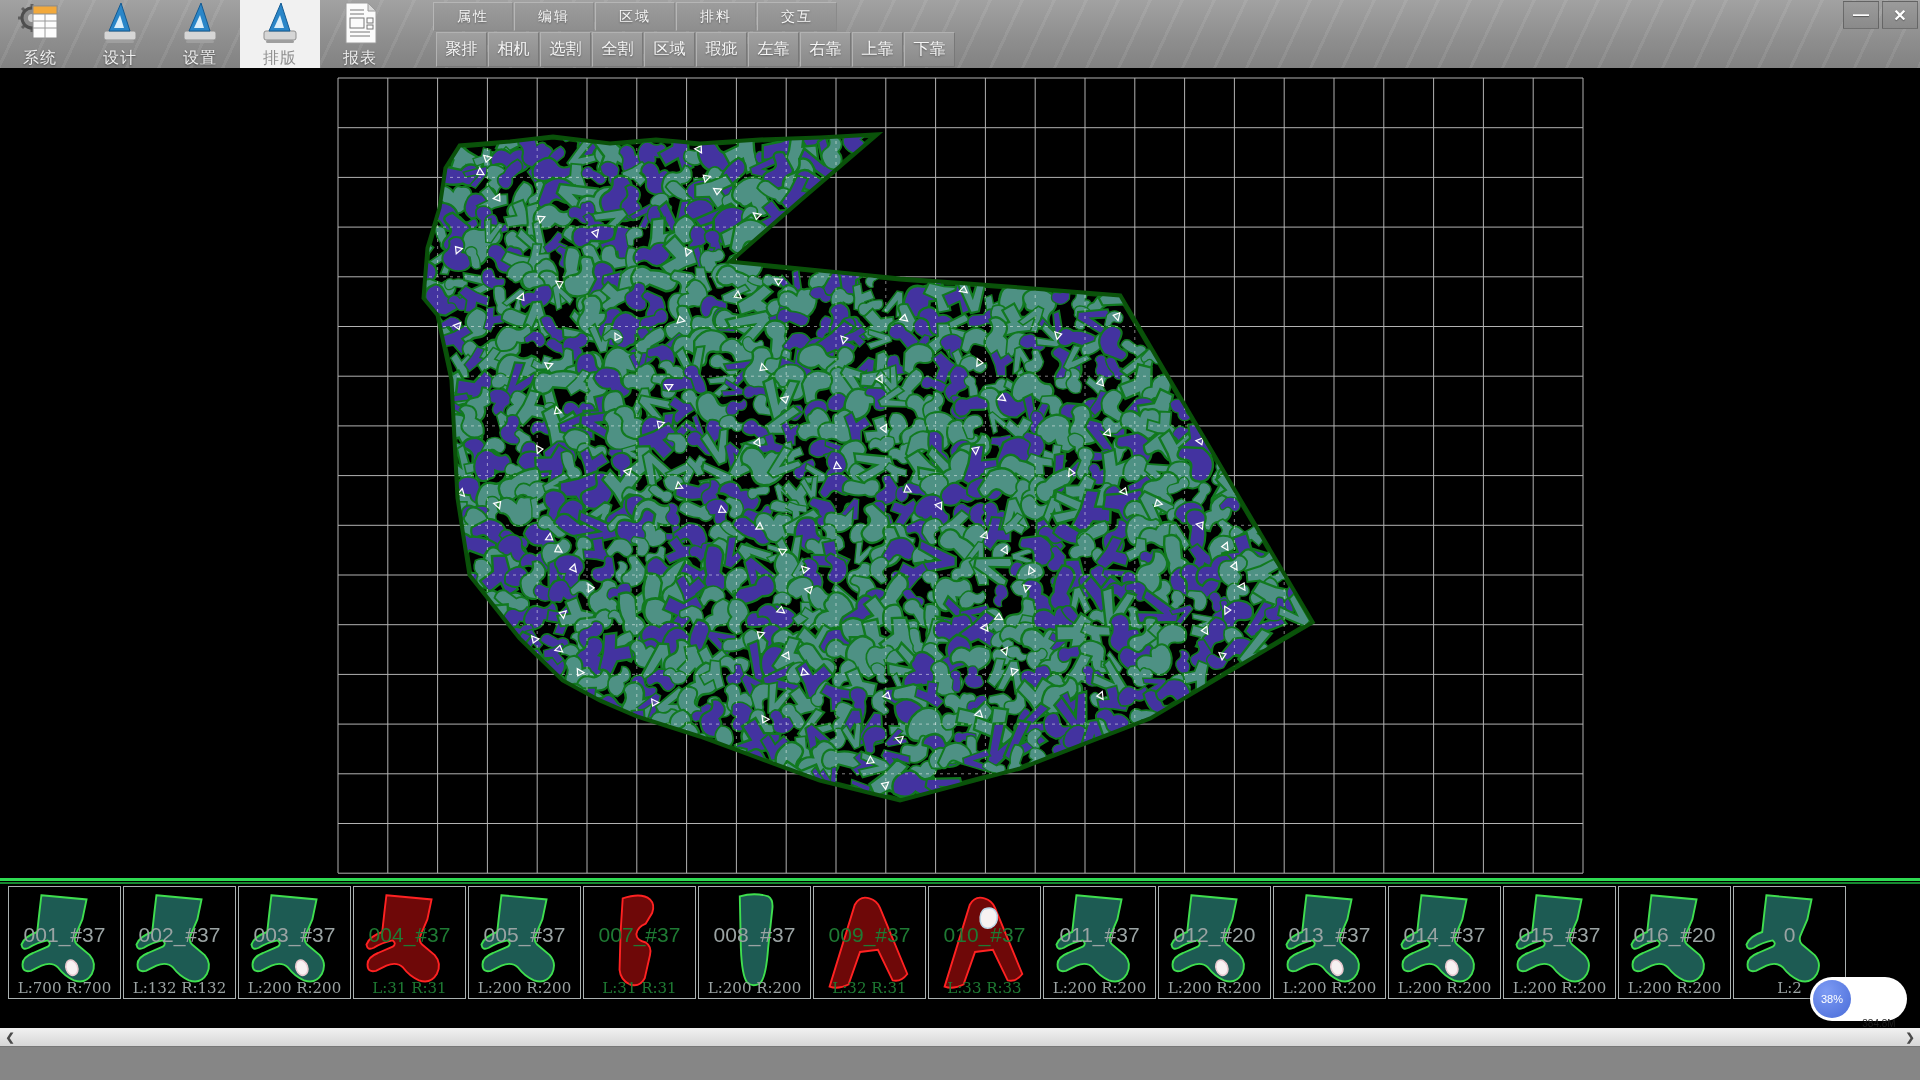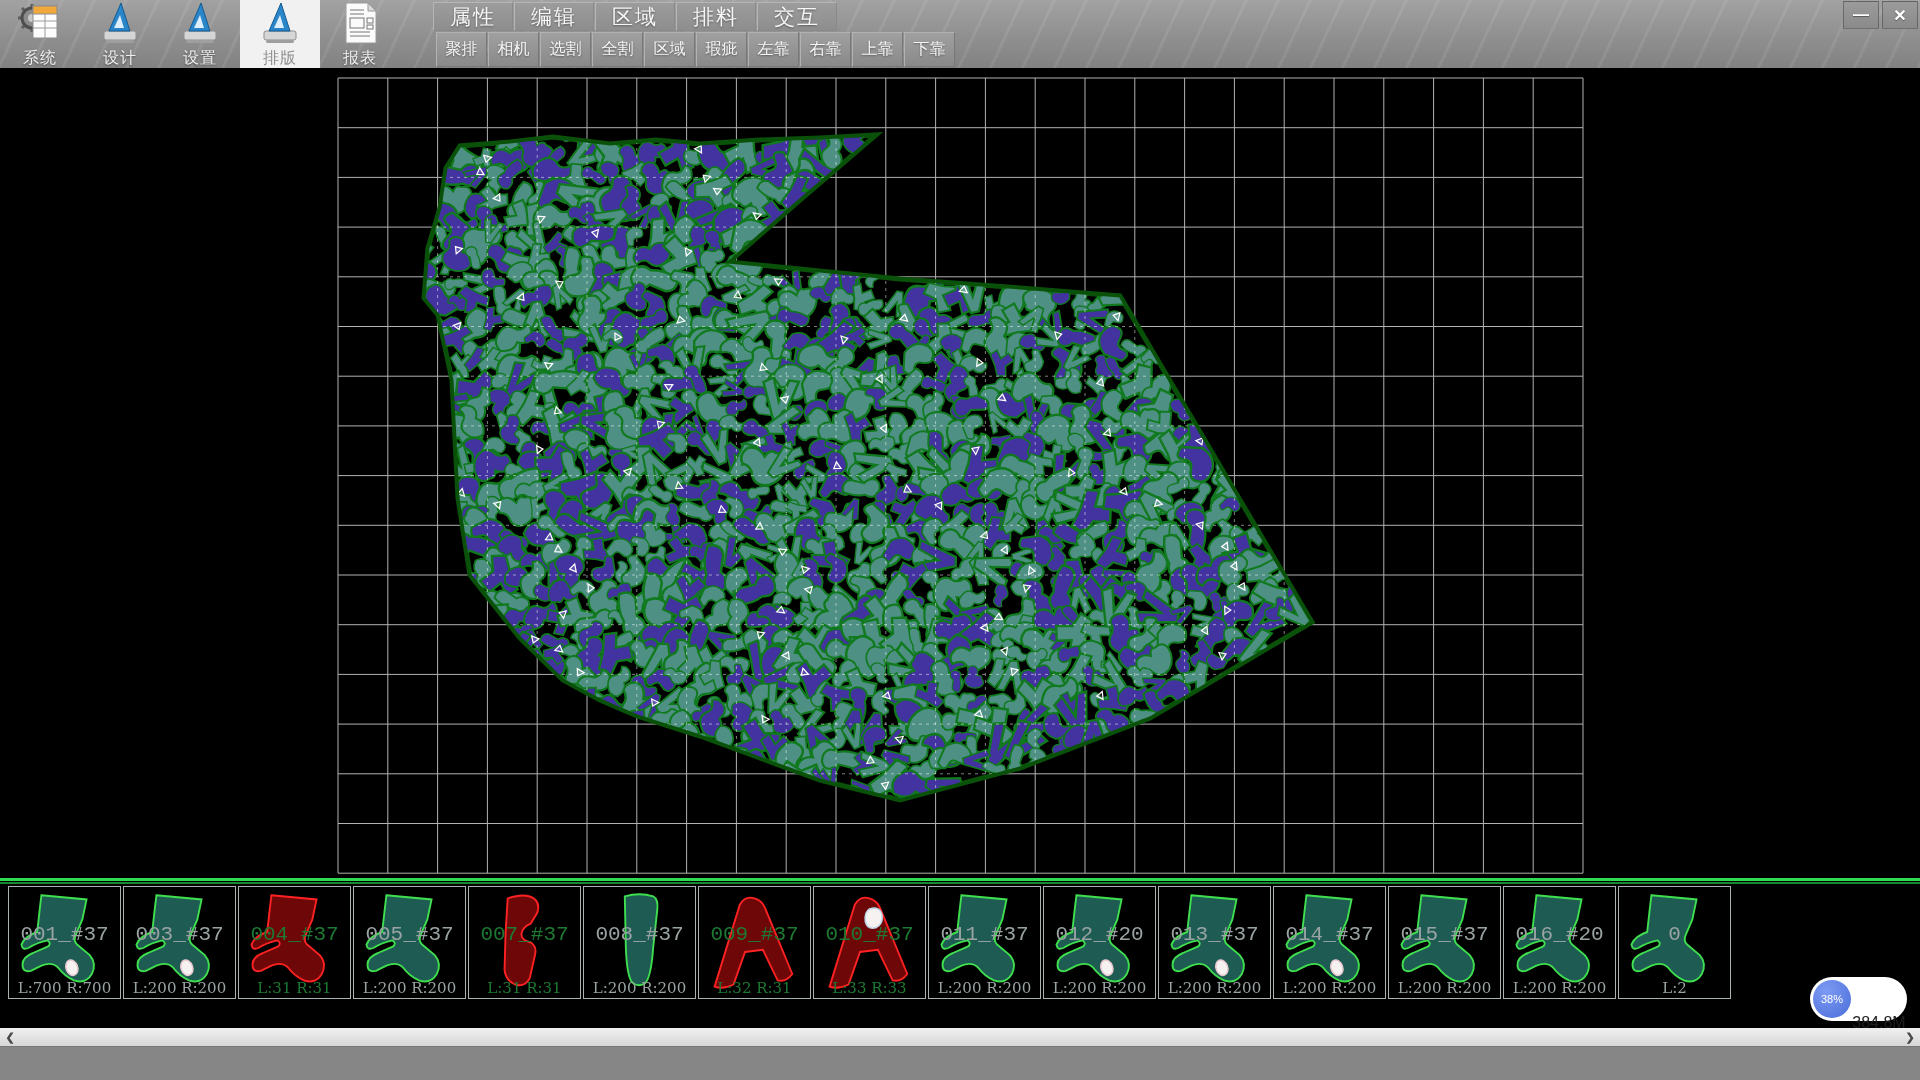--- a/index.html
+++ b/index.html
@@ -28,21 +28,21 @@
     font-size:16px;color:#efefef;line-height:20px;letter-spacing:1px;
     text-shadow:0 1px 2px rgba(0,0,0,.45);
   }
   .tab.active .tlabel{color:#8f8f8f;text-shadow:none;}
   #menus{position:absolute;left:420px;top:0;}
   #menurow1{position:absolute;left:13px;top:2px;display:flex;}
   .m1btn{
     width:78px;height:27px;margin-right:1px;display:flex;align-items:center;justify-content:center;
     border:1px solid #b6b6b6;border-bottom-color:#8a8a8a;border-right-color:#8a8a8a;
     background:linear-gradient(180deg,#9c9c9c,#8e8e8e);
-    color:#f6f6f6;font-size:21px;letter-spacing:2px;text-shadow:0 1px 2px rgba(0,0,0,.4);
+    color:#f6f6f6;font-size:14px;letter-spacing:2px;text-shadow:0 1px 2px rgba(0,0,0,.4);
   }
   #menurow2{position:absolute;left:16px;top:32px;display:flex;}
   .m2btn{
     width:49px;height:33px;margin-right:1px;display:flex;align-items:center;justify-content:center;
     border:1px solid #b2b2b2;border-bottom-color:#787878;border-right-color:#787878;
     background:linear-gradient(180deg,#a0a0a0,#898989);
     color:#f6f6f6;font-size:16px;text-shadow:0 1px 2px rgba(0,0,0,.4);
   }
   #winbtns{position:absolute;right:2px;top:1px;display:flex;}
   .winbtn{
@@ -59,39 +59,39 @@
     position:absolute;left:8px;top:886px;width:1912px;height:115px;
     display:flex;overflow:hidden;background:#000;
   }
   .tile{
     width:113px;height:113px;flex:none;margin-right:2px;position:relative;
     background:#000;border:1px solid #aab1b1;box-sizing:border-box;
   }
   .tile svg{position:absolute;left:3px;top:2px;}
   .tile .plabel{
     position:absolute;left:0;right:0;top:36px;text-align:center;
-    font-family:Liberation Mono, monospace;font-size:21px;letter-spacing:0px;white-space:nowrap;
+    font-family:Liberation Sans, sans-serif;font-size:21px;letter-spacing:0px;white-space:nowrap;
   }
   .tile .lr{
     position:absolute;left:0;right:0;bottom:1px;text-align:center;
     font-family:"DejaVu Serif",serif;font-size:15px;white-space:nowrap;
   }
   .txt-gray{color:#9aa3a3;}
   .txt-green{color:#1e7a33;}
   
   #pill{
     position:absolute;left:1810px;top:977px;width:97px;height:44px;border-radius:22px;
     background:#fff;box-shadow:0 2px 6px rgba(0,0,0,.45);z-index:5;display:flex;align-items:center;
   }
   #pill .pct{
     width:38px;height:38px;border-radius:50%;margin-left:3px;flex:none;
     background:radial-gradient(circle at 35% 30%,#7d9bf4,#4a6cd8);
     color:#fff;font-size:11px;display:flex;align-items:center;justify-content:center;
   }
-  #pill .mem{flex:1;text-align:center;color:#1d1d1d;font-size:16px;margin-top:48px;}
+  #pill .mem{flex:1;text-align:center;color:#1d1d1d;font-size:10px;margin-top:48px;}
   
   #hscroll{
     position:absolute;left:0;top:1028px;width:1920px;height:17px;
     background:linear-gradient(180deg,#f0f0f0,#d6d6d6);border-top:1px solid #efefef;
   }
   .sarrow{
     position:absolute;top:0;width:16px;height:17px;display:flex;align-items:center;justify-content:center;
     color:#4a4a4a;font-size:11px;font-weight:bold;
   }
   #sarrow-left{left:2px;}
@@ -1499,20 +1499,27 @@
       <svg width="105" height="107" viewBox="0 0 100 100">
         <path d="M28,5 L71,9 L67,28 L61,42 Q58,48 62,52 L74,62 Q81,70 76,80 Q70,90 59,86 Q50,82 44,74 Q38,68 28,72 L18,77 Q10,79 10,71 Q10,64 20,60 L34,54 Q38,51 34,48 Q24,50 16,55 Q10,58 9,52 Q12,44 24,40 L26,22 Z" fill="#1d5b53" stroke="#3fdf4f" stroke-width="1.8"></path>
         <ellipse cx="57" cy="74" rx="5.5" ry="7.5" fill="#f7f2f2" stroke="#e9c9cf" stroke-width="1.5" transform="rotate(-20 57 74)"></ellipse>
       </svg>
       <div class="plabel txt-gray">001_#37</div>
       <div class="lr txt-gray">L:700 R:700</div>
     </div>
     <div class="tile">
       <svg width="105" height="107" viewBox="0 0 100 100">
         <path d="M28,5 L71,9 L67,28 L61,42 Q58,48 62,52 L74,62 Q81,70 76,80 Q70,90 59,86 Q50,82 44,74 Q38,68 28,72 L18,77 Q10,79 10,71 Q10,64 20,60 L34,54 Q38,51 34,48 Q24,50 16,55 Q10,58 9,52 Q12,44 24,40 L26,22 Z" fill="#1d5b53" stroke="#3fdf4f" stroke-width="1.8"></path>
+      </svg>
+      <div class="plabel txt-gray">002_#37</div>
+      <div class="lr txt-gray">L:132 R:132</div>
+    </div>
+    <div class="tile">
+      <svg width="105" height="107" viewBox="0 0 100 100">
+        <path d="M28,5 L71,9 L67,28 L61,42 Q58,48 62,52 L74,62 Q81,70 76,80 Q70,90 59,86 Q50,82 44,74 Q38,68 28,72 L18,77 Q10,79 10,71 Q10,64 20,60 L34,54 Q38,51 34,48 Q24,50 16,55 Q10,58 9,52 Q12,44 24,40 L26,22 Z" fill="#1d5b53" stroke="#3fdf4f" stroke-width="1.8"></path>
         <ellipse cx="57" cy="74" rx="5.5" ry="7.5" fill="#f7f2f2" stroke="#e9c9cf" stroke-width="1.5" transform="rotate(-20 57 74)"></ellipse>
       </svg>
       <div class="plabel txt-gray">003_#37</div>
       <div class="lr txt-gray">L:200 R:200</div>
     </div>
     <div class="tile">
       <svg width="105" height="107" viewBox="0 0 100 100">
         <path d="M28,5 L71,9 L67,28 L61,42 Q58,48 62,52 L74,62 Q81,70 76,80 Q70,90 59,86 Q50,82 44,74 Q38,68 28,72 L18,77 Q10,79 10,71 Q10,64 20,60 L34,54 Q38,51 34,48 Q24,50 16,55 Q10,58 9,52 Q12,44 24,40 L26,22 Z" fill="#6e0808" stroke="#ff2222" stroke-width="1.8"></path>
       </svg>
       <div class="plabel txt-green">004_#37</div>

